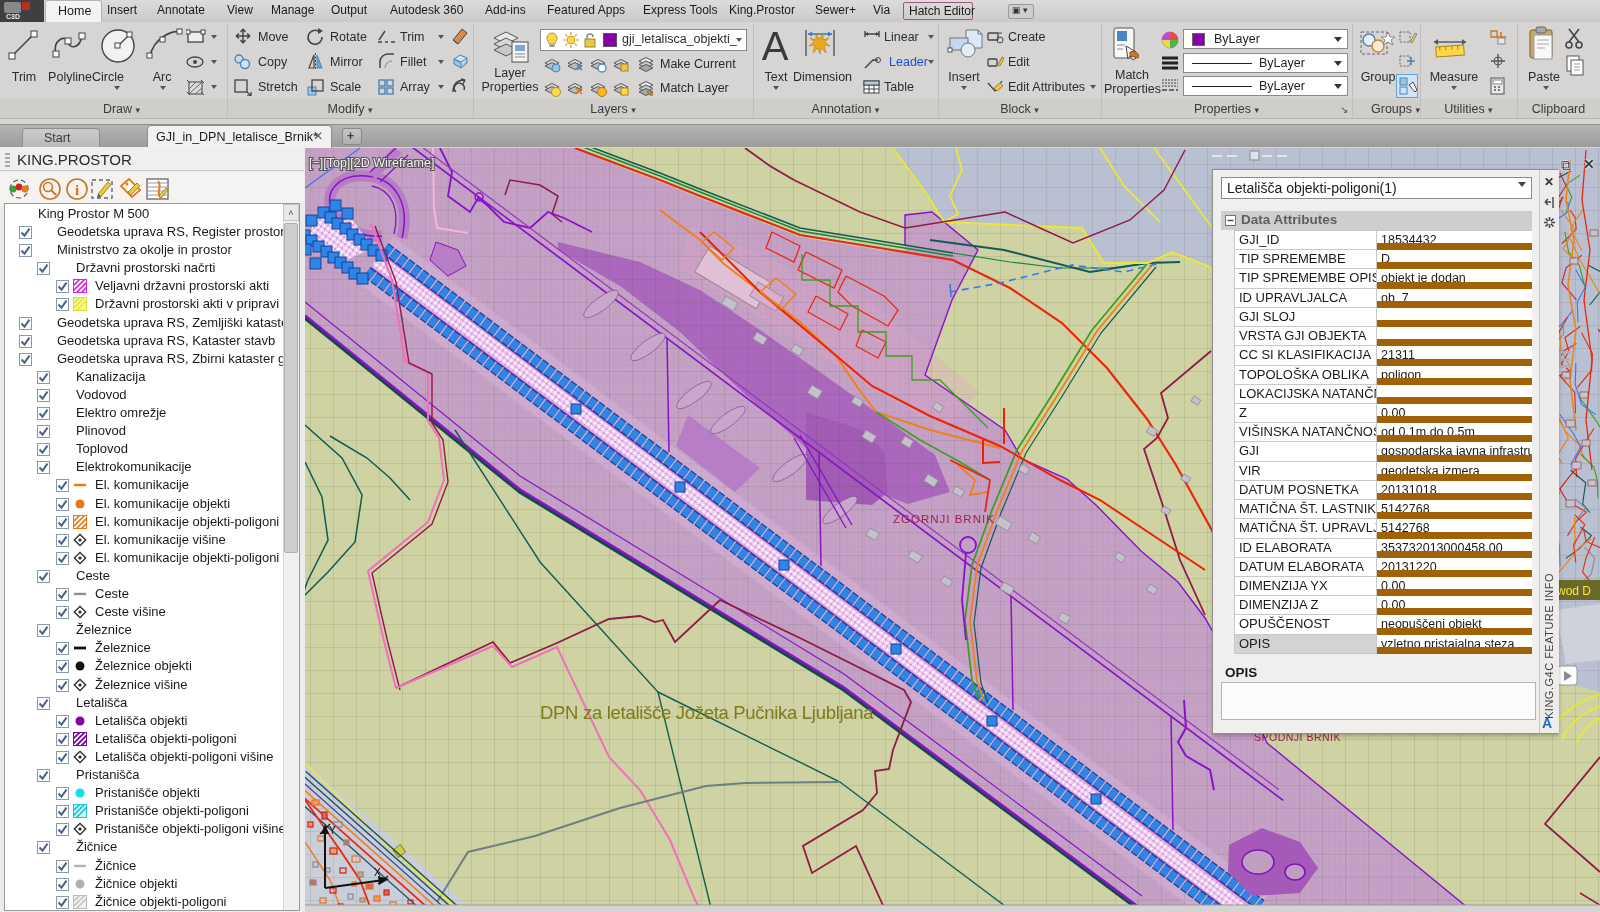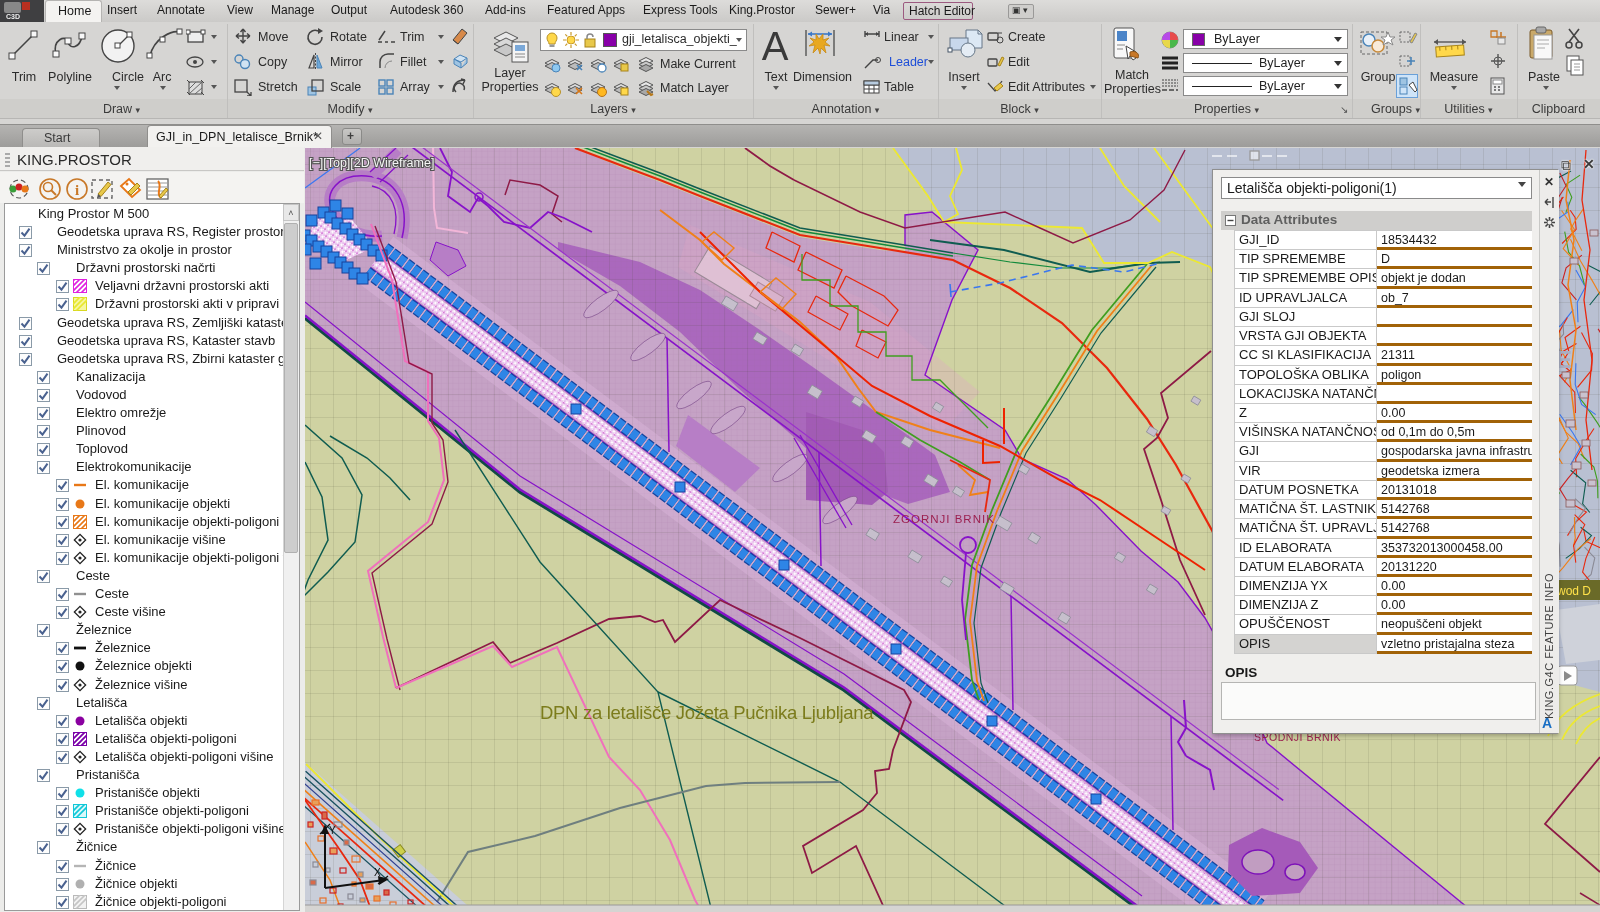--- a/index.html
+++ b/index.html
@@ -7,21 +7,21 @@
 #ribbon .lstrip { position:absolute; left:0; top:77px; width:1600px; height:19px; background:#cfcecb; }
 #tabbar { position:absolute; left:0; top:124px; width:1600px; height:23px; background:linear-gradient(#b5b4b2,#9d9c9a); border-top:1px solid #8f8e8c; }
 #palette { position:absolute; left:0; top:147px; width:305px; height:765px; background:#ececea; }
 #viewport { position:absolute; left:305px; top:148px; width:1295px; height:764px; overflow:hidden; }
 .trow { position:absolute; left:0; width:278px; height:18px; }
 .tt { position:absolute; top:1px; font-size:13px; color:#1a1a1a; white-space:nowrap; }
 .cb { position:absolute; top:2px; }
 #fpanel { position:absolute; left:1212px; top:169px; width:346px; height:565px; background:#f0efed; border:1px solid #8f8f8f; box-shadow:1px 2px 4px rgba(0,0,0,0.25); }
 .prow { display:flex; height:19.23px; }
 .pk { width:142px; border-right:1px solid #c9c9c9; border-bottom:1px solid #c9c9c9; font-size:13px; color:#1a1a1a; padding-left:4px; line-height:18.5px; background:#fff; white-space:nowrap; overflow:hidden; }
-.pv { width:155px; border-bottom:3px solid #a16207; font-size:12.5px; color:#1a1a1a; padding-left:4px; line-height:18.5px; background:#fff; white-space:nowrap; overflow:hidden; }
+.pv { width:155px; border-bottom:7px solid #a16207; font-size:12.5px; color:#1a1a1a; padding-left:4px; line-height:18.5px; background:#fff; white-space:nowrap; overflow:hidden; }
 </style></head><body>
 
 <div id="menubar">
   <div style="position:absolute;left:0;top:0;width:44px;height:22px;background:#3f3f41"></div>
   <div style="position:absolute;left:4px;top:2px;width:17px;height:11px;background:#888;border-radius:2px"></div>
   <div style="position:absolute;left:22px;top:2px;width:8px;height:8px;background:#b83020"></div>
   <div style="position:absolute;left:6px;top:13px;font-size:7px;color:#eee;font-weight:bold">C3D</div>
   <div style="position:absolute;left:45px;top:0;width:57px;height:22px;background:#f4f3f1;border-radius:3px 3px 0 0;border:1px solid #b5b4b2;border-bottom:none"></div>
   <div style="position:absolute;left:58px;top:4px;font-size:12.5px;color:#1a1a1a">Home</div>
   <div style="position:absolute;left:107px;top:3px;font-size:12px;color:#1a1a1a">Insert</div>
@@ -64,21 +64,21 @@
       <rect x="15" y="10" width="6" height="6" fill="#f8f8f8" stroke="#444"></rect>
       <rect x="29" y="5" width="6" height="6" fill="#f8f8f8" stroke="#444"></rect>
     </svg>
     <div style="position:absolute;left:44px;top:48px;width:52px;text-align:center;font-size:12.5px;color:#2b2b2b;white-space:nowrap">Polyline</div>
     <svg style="position:absolute;left:98px;top:4px" width="40" height="38">
       <circle cx="20" cy="20" r="16" fill="#f2f2f2" stroke="#444" stroke-width="1.4"></circle>
       <path d="M20,20 L31,9" stroke="#444" stroke-width="1.2"></path>
       <rect x="17" y="17" width="5" height="5" fill="#fff" stroke="#444"></rect>
       <rect x="29" y="6" width="5" height="5" fill="#fff" stroke="#444"></rect>
     </svg>
-    <div style="position:absolute;left:92px;top:48px;width:52px;text-align:right;font-size:12.5px;color:#2b2b2b;white-space:nowrap">Circle</div>
+    <div style="position:absolute;left:92px;top:48px;width:52px;text-align:left;font-size:12.5px;color:#2b2b2b;white-space:nowrap">Circle</div>
     <div style="position:absolute;left:114px;top:64px;width:0;height:0;border-left:3.5px solid transparent;border-right:3.5px solid transparent;border-top:4px solid #555"></div>
     <svg style="position:absolute;left:146px;top:4px" width="38" height="38">
       <path d="M4,30 C8,12 26,4 34,6" stroke="#444" stroke-width="1.6" fill="none"></path>
       <rect x="1" y="27" width="5" height="5" fill="#fff" stroke="#444"></rect>
       <rect x="31" y="3" width="5" height="5" fill="#fff" stroke="#444"></rect>
       <rect x="14" y="11" width="5" height="5" fill="#fff" stroke="#444"></rect>
     </svg>
     <div style="position:absolute;left:140px;top:48px;width:44px;text-align:center;font-size:12.5px;color:#2b2b2b;white-space:nowrap">Arc</div>
     <div style="position:absolute;left:160px;top:64px;width:0;height:0;border-left:3.5px solid transparent;border-right:3.5px solid transparent;border-top:4px solid #555"></div>
     <svg style="position:absolute;left:186px;top:7px" width="20" height="16">

